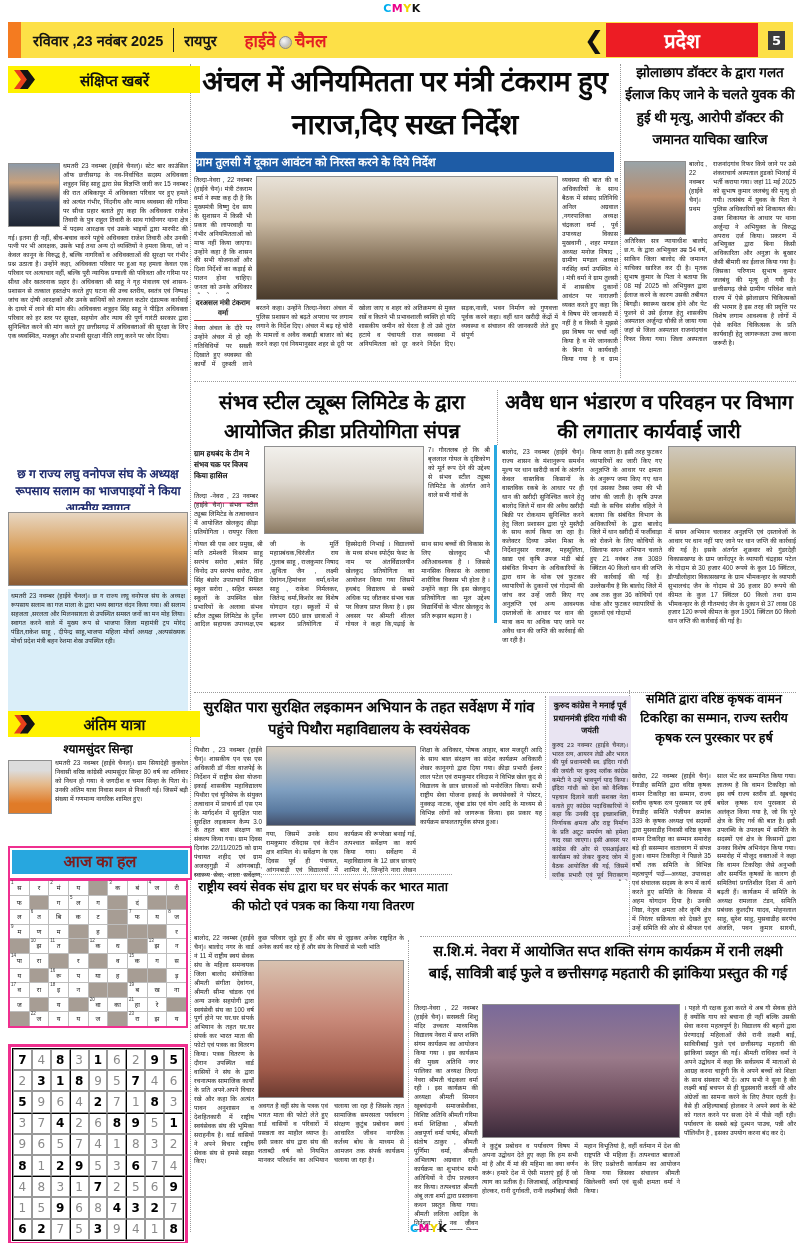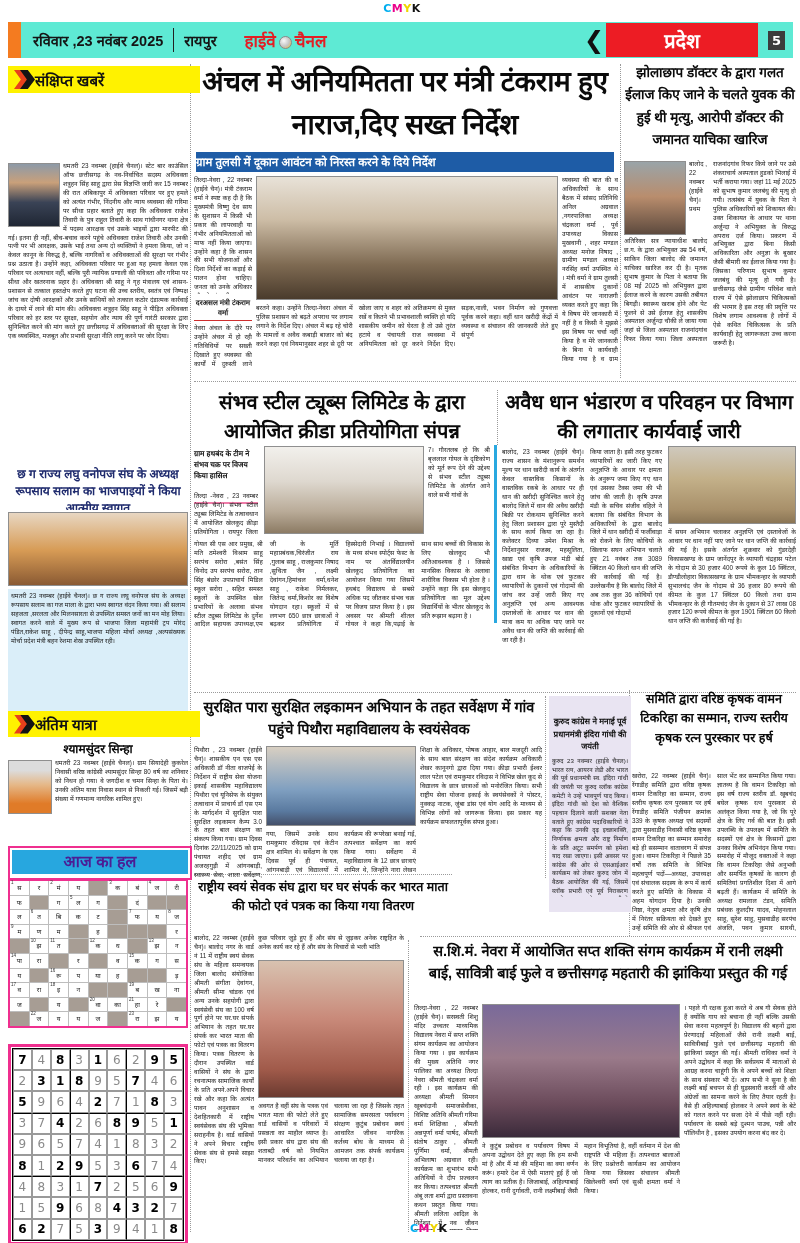--- a/index.html
+++ b/index.html
@@ -13,35 +13,35 @@
   .h-sec{font-size:20px;line-height:1.45;text-align:center}
   .h-mid{font-size:14.5px;line-height:1.55;text-align:center}
   .h-sm{font-size:12.5px;line-height:1.55;text-align:center}
   .h-adv{font-size:12.5px;line-height:1.45;text-align:left}
   .h-wel{font-size:12px;line-height:1.4;text-align:center;color:#1f2b6e}
   .h-name{font-size:12px;text-align:center}
   .strap{background:#1e5ca6;color:#fff;font-weight:bold;font-size:11.5px;line-height:20px;overflow:hidden}
   .sub-red{font-weight:bold;font-size:7.2px;color:#222;border-bottom:1.5px solid #cf2e2e;padding-bottom:2px;margin:4px 0 3px;text-align:center;line-height:1.4}
   .sub-pink{font-weight:bold;font-size:7.4px;line-height:1.5;color:#111;border-bottom:2.5px solid #f07daa;padding-bottom:16px;text-align:left}
   .yhead{background:#FFF200;display:flex;align-items:center;padding:0 6px;font-weight:bold;font-size:15px;color:#111}
-  .yhead .txt{flex:1;}
+  .yhead .txt{flex:1;text-align:center}
   .chev{width:15px;height:19px;clip-path:polygon(0 0,52% 0,100% 50%,52% 100%,0 100%,46% 50%)}
   .chev.red{background:#e8401c}
   .chev.blk{background:#141414;margin-left:-9px}
-  .lav{background:#e9e4f2;padding:20px 3px}
+  .lav{background:#e9e4f2;padding:4px 3px}
   .congress-title{font-weight:bold;font-size:8.2px;text-align:center;line-height:1.55;margin-bottom:3px;color:#111}
   .bluebox{background:#daeef9;padding:3px}
   .halwrap{border:2px solid #ef2f8f;padding:2px;background:#fff}
-  .halhead{background:#27a7df;color:#4c1d95;font-weight:bold;font-size:16px;text-align:center;line-height:24px}
+  .halhead{background:#27a7df;color:#7f1d1d;font-weight:bold;font-size:16px;text-align:center;line-height:24px}
   .photo{border:1px solid #8f8f8f;box-sizing:border-box}
   .vdot{border-left:1px dotted #9a9a9a}
   .hdot{border-top:1px dotted #9a9a9a}
   .bluebar{background:#29a8e0}
   .fl{float:left;margin:1px 3px 2px 0}
-  .masthead{background:#5eead4;display:flex;align-items:center}
+  .masthead{background:#fde047;display:flex;align-items:center}
   .mh-orange{width:13px;height:100%;background:#F47B20}
   .mh-date{font-weight:bold;font-size:14.5px;color:#151515;margin-left:12px;white-space:nowrap}
   .mh-sep{width:1px;height:24px;background:#222;margin:0 10px}
   .mh-city{font-weight:bold;font-size:14.5px;color:#151515}
   .mh-logo{font-weight:bold;font-size:17px;color:#e31e24;margin-left:28px;white-space:nowrap}
   .globe{display:inline-block;width:11px;height:11px;border-radius:50%;
          background:radial-gradient(circle at 35% 35%,#f8f8f8,#c4c4c4 55%,#f5c518 100%);
          border:1px solid #8a8a8a;vertical-align:middle;margin:0 3px}
   .mh-arrow{color:#111;font-size:24px;font-weight:bold;margin-left:auto;line-height:34px}
   .redban{background:#ED1C24;color:#fff;display:flex;align-items:center;justify-content:center;

